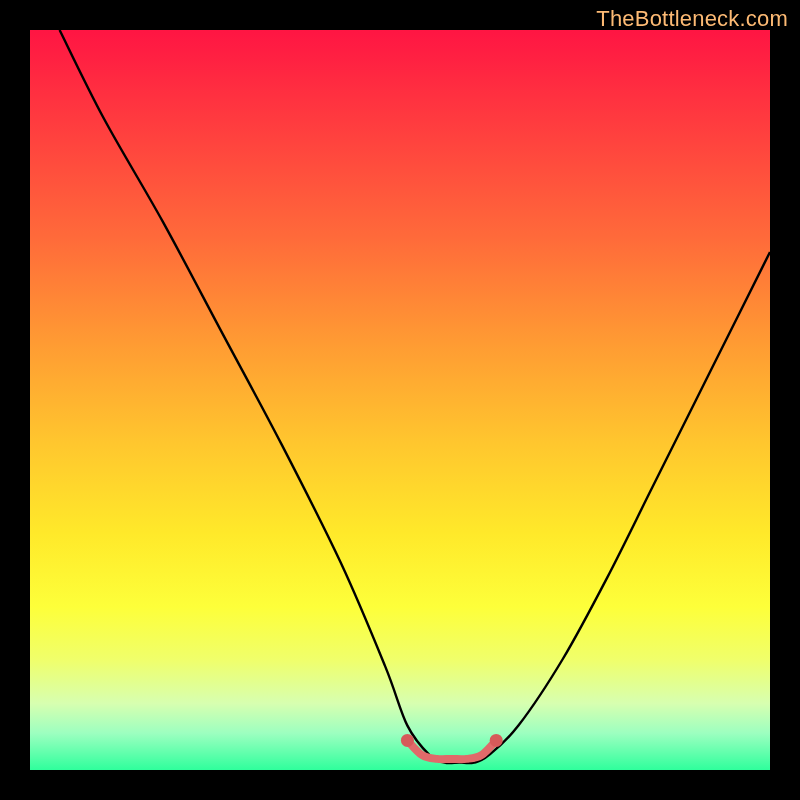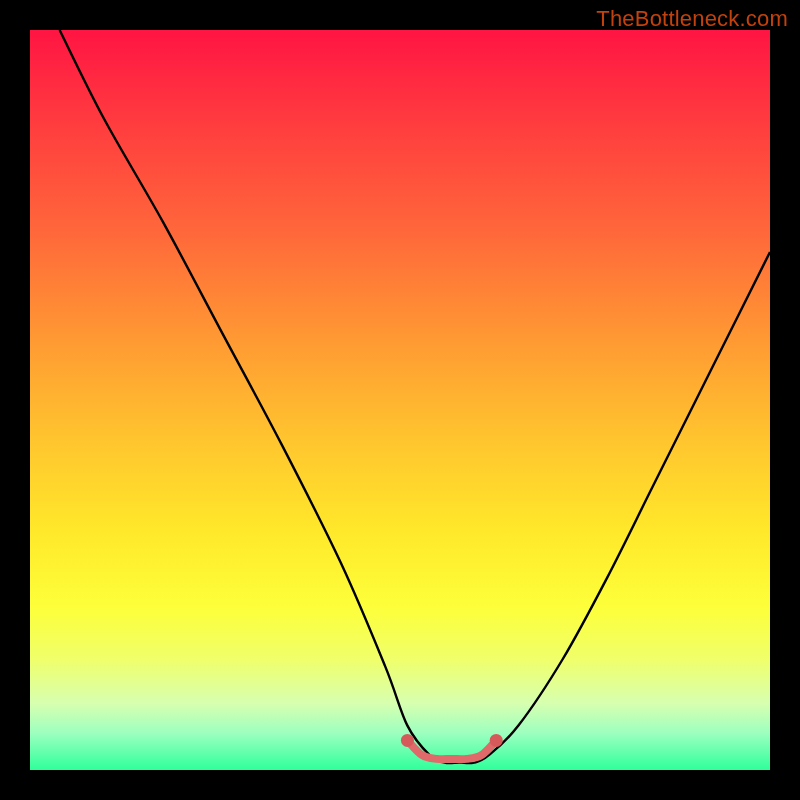--- a/index.html
+++ b/index.html
@@ -37,21 +37,21 @@
       #f0ff6a 85%,
       #d7ffb0 91%,
       #9dffc0 95%,
       #2fff9c 100%
     );
   }
   .watermark {
     position: absolute;
     top: 6px;
     right: 12px;
-    color: #c2410c;
+    color: #fdba74;
     font-size: 22px;
     font-weight: 500;
     letter-spacing: 0.2px;
   }
   svg.curve {
     position: absolute;
     left: 0;
     top: 0;
     width: 740px;
     height: 740px;

